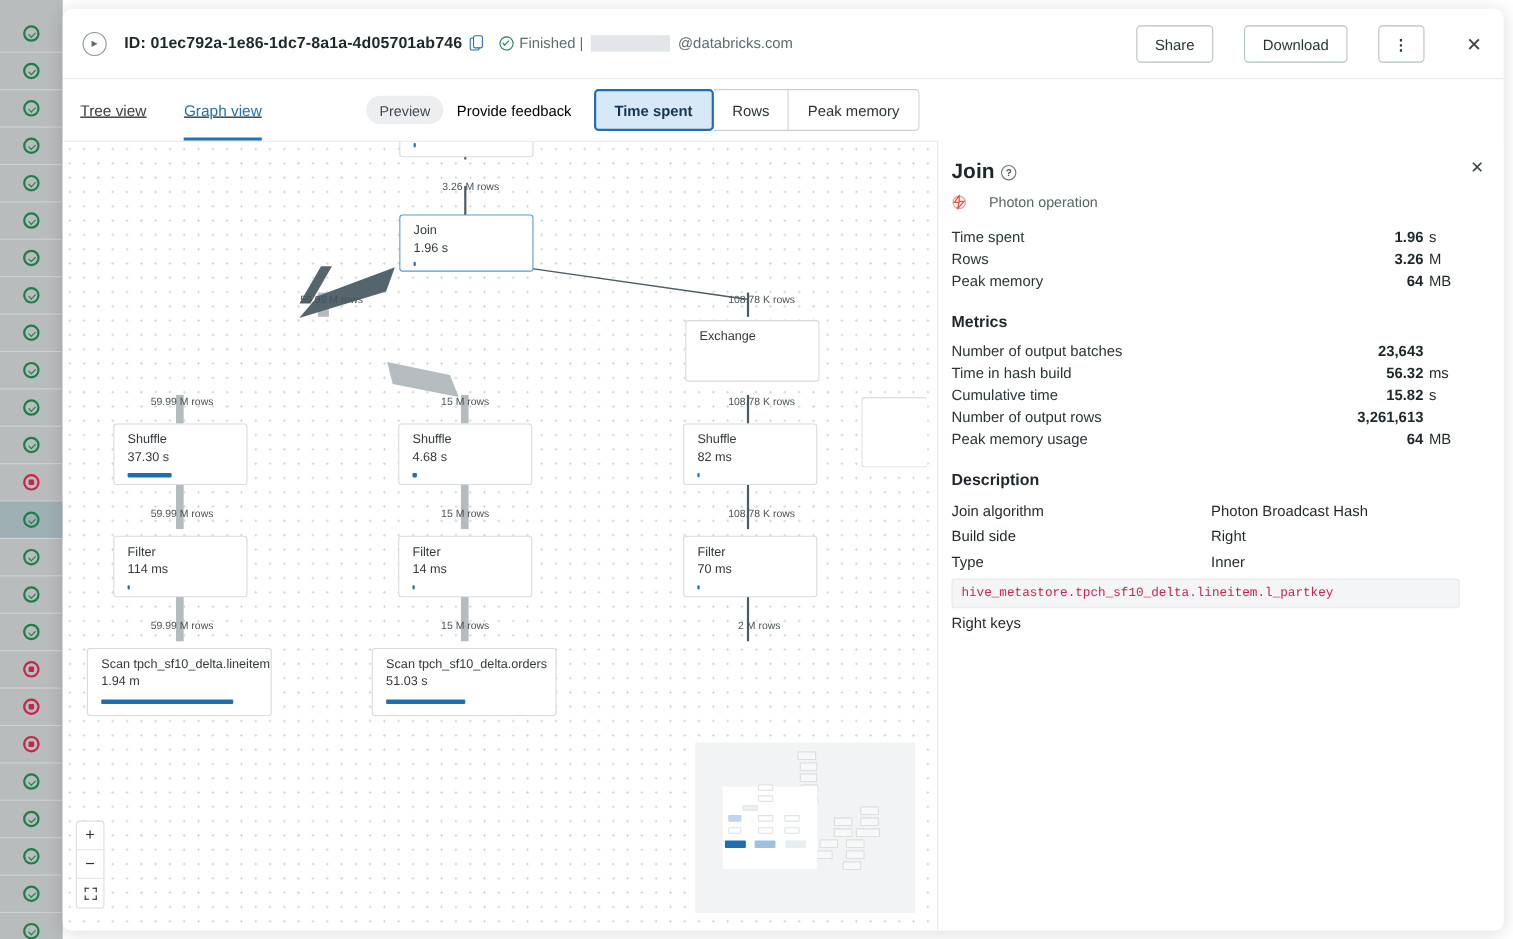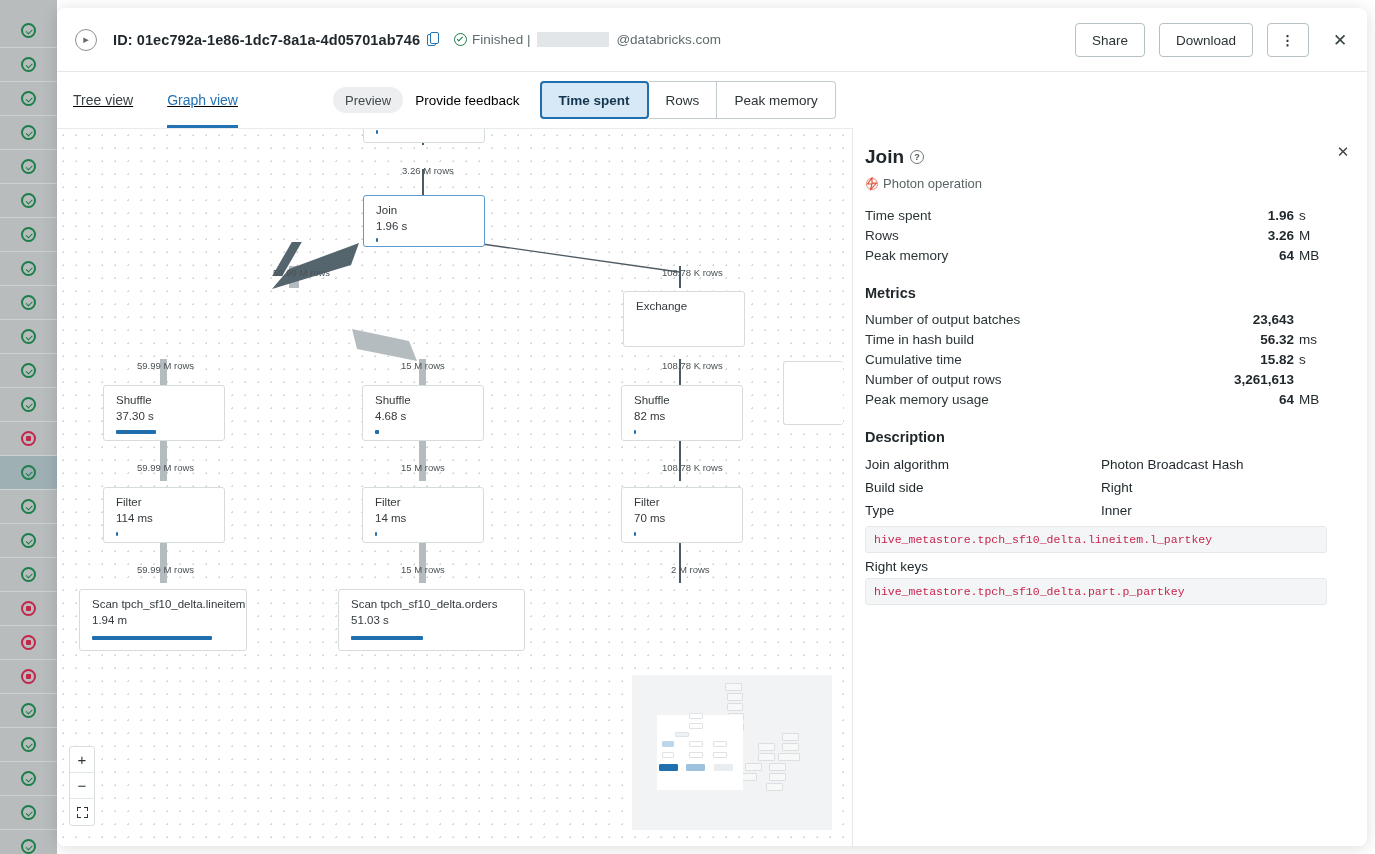--- a/index.html
+++ b/index.html
@@ -87,21 +87,21 @@
     content: ""; position: absolute; left: 2px; top: 3.4px;
     width: 4.6px; height: 2.2px; border-left: 1.4px solid #1a7f48;
     border-bottom: 1.4px solid #1a7f48; transform: rotate(-45deg);
   }
   #redact {
     display: inline-block; width: 72px; height: 15px;
     background: #e3e6e8; margin: 0 2px; vertical-align: middle;
   }
   #hdr-right {
     position: absolute; right: 14px; top: 0; height: 64px;
-    display: flex; align-items: center; gap: 14px;
+    display: flex; align-items: center; gap: 28px;
   }
   .hbtn {
     height: 34px; padding: 0 16px; border: 1px solid #b6c0c4; border-radius: 4px;
     background: #fff; color: #2b3437; font-size: 13.5px; cursor: pointer;
     display: flex; align-items: center; justify-content: center;
   }
   .hbtn.sq { width: 42px; padding: 0; font-weight: 700; letter-spacing: 1px; }
   #close-modal {
     width: 26px; height: 26px; margin-left: 4px; color: #3b4448;
     font-size: 17px; display: flex; align-items: center; justify-content: center;
@@ -233,21 +233,21 @@
   #dp-title {
     font-size: 19px; font-weight: 700; color: #1f272b;
     display: flex; align-items: center; gap: 6px;
   }
   #help-icon {
     width: 14px; height: 14px; border-radius: 50%; border: 1.2px solid #6d777a;
     font-size: 9px; color: #4a5457; display: flex; align-items: center;
     justify-content: center; font-weight: 700; cursor: pointer;
   }
   #photon-row {
-    margin-top: 8px; display: flex; align-items: center; gap: 4px;
+    margin-top: 8px; display: flex; align-items: center; gap: 20px;
     font-size: 13px; color: #5a6366;
   }
   #photon-icon {
     width: 14px; height: 14px; position: relative; flex: none;
   }
   .kv {
     display: flex; justify-content: space-between; align-items: baseline;
     font-size: 13.5px; color: #1f272b; padding: 2.5px 0;
   }
   .kv .k { color: #2b3437; }
@@ -475,21 +475,21 @@
         <div class="nt">Filter</div>
         <div class="nv">70 ms</div>
         <div class="nbar" style="width:2px;"></div>
       </div>
 
       <div class="node" style="left:22px;  top:460px; width:168px; height:62px;">
         <div class="nt">Scan tpch_sf10_delta.lineitem</div>
         <div class="nv">1.94 m</div>
         <div class="nbar" style="width:120px; top:46px;"></div>
       </div>
-      <div class="node" style="left:281px; top:460px; width:187px; height:62px;">
+      <div class="node" style="left:281px; top:460px; width:168px; height:62px;">
         <div class="nt">Scan tpch_sf10_delta.orders</div>
         <div class="nv">51.03 s</div>
         <div class="nbar" style="width:72px; top:46px;"></div>
       </div>
 
       <div id="zoom-ctl">
         <div class="zbtn">+</div>
         <div class="zbtn">−</div>
         <div class="zbtn">
           <span class="fs-glyph">
@@ -625,16 +625,15 @@
         </div>
         <div class="desc-row">
           <span class="k">Type</span>
           <span class="v">Inner</span>
         </div>
       </div>
 
       <div class="code-box">hive_metastore.tpch_sf10_delta.lineitem.l_partkey</div>
 
       <div class="code-label">Right keys</div>
-      <div class="code-box">hive_metastore.tpch_sf10_delta.part.p_partkey</div>
     </div>
   </div>
 </div>
 
 </body></html>

